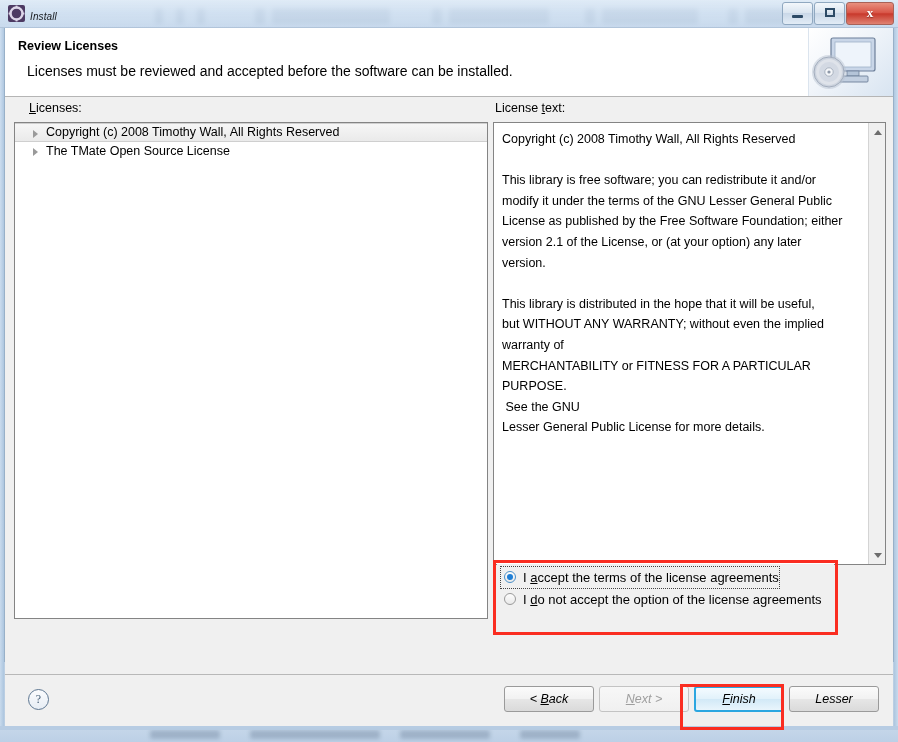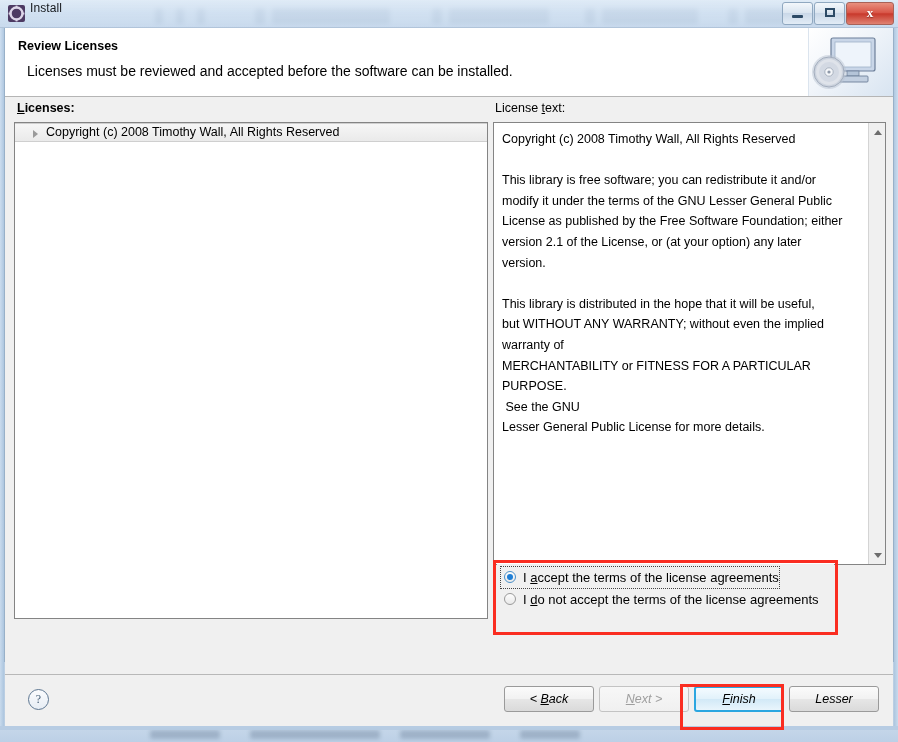--- a/index.html
+++ b/index.html
@@ -65,25 +65,26 @@
     border-bottom: 1px solid rgba(140,165,195,0.55);
     box-sizing: border-box;
   }
   .title-icon {
     position: absolute;
     left: 8px; top: 5px;
     width: 17px; height: 17px;
   }
   .title-text {
     position: absolute;
-    left: 30px; top: 0;
-    font-size: 12px;
+    left: 30px; top: 8px;
+    font-size: 10px;
     color: #16191d;
     line-height: 17px;
     letter-spacing: 0.1px;
+    font-style: italic;
   }
   .winbtns {
     position: absolute;
     right: 4px; top: 2px;
     display: flex;
     gap: 1px;
   }
   .wbtn {
     width: 29px; height: 21px;
     border: 1px solid #90a8c0;
@@ -447,28 +448,32 @@
               <circle cx="20" cy="44" r="10" fill="#cfd6e1" opacity="0.8"></circle>
               <circle cx="20" cy="44" r="4.2" fill="#f4f6f9" stroke="#9aa4b4" stroke-width="0.8"></circle>
               <circle cx="20" cy="44" r="1.6" fill="#8e98a8"></circle>
             </g>
           </svg>
         </div>
       </div>
 
       <div class="content">
 
-        <div class="lbl" style="left:12px; top:4px;font-weight:bold;">
+        <div class="lbl" style="left:24px; top:4px;">
           <span class="ul">L</span><span>icenses:</span>
         </div>
 
         <div class="list-panel">
           <div class="tree-row selected">
             <span class="tw"></span>
             <span>Copyright (c) 2008 Timothy Wall, All Rights Reserved</span>
+          </div>
+          <div class="tree-row">
+            <span class="tw"></span>
+            <span>The TMate Open Source License</span>
           </div>
         </div>
 
         <div class="lbl" style="left:490px; top:4px;">
           <span>License&nbsp;</span><span class="ul">t</span><span>ext:</span>
         </div>
 
         <div class="text-panel">
           <div class="lic-text">Copyright (c) 2008 Timothy Wall, All Rights Reserved
 
@@ -496,21 +501,21 @@
 
         <div class="radio-group">
           <div style="height:3px;"></div>
           <div class="radio-row focused">
             <span class="rdot on"></span>
             <span>I <span class="ul">a</span><span>ccept the terms of the license agreements</span></span>
           </div>
           <div style="height:1px;"></div>
           <div class="radio-row">
             <span class="rdot"></span>
-            <span>I <span class="ul">d</span><span>o not accept the terms of the license agreements</span></span>
+            <span>I <span class="ul">d</span><span>o not accept the option of the license agreements</span></span>
           </div>
         </div>
         <div class="radio-highlight"></div>
 
       </div>
 
       <div class="footer">
         <div class="help-icon">?</div>
         <div class="btnbar">
           <div class="btn">&lt; <span class="ul">B</span>ack</div>

